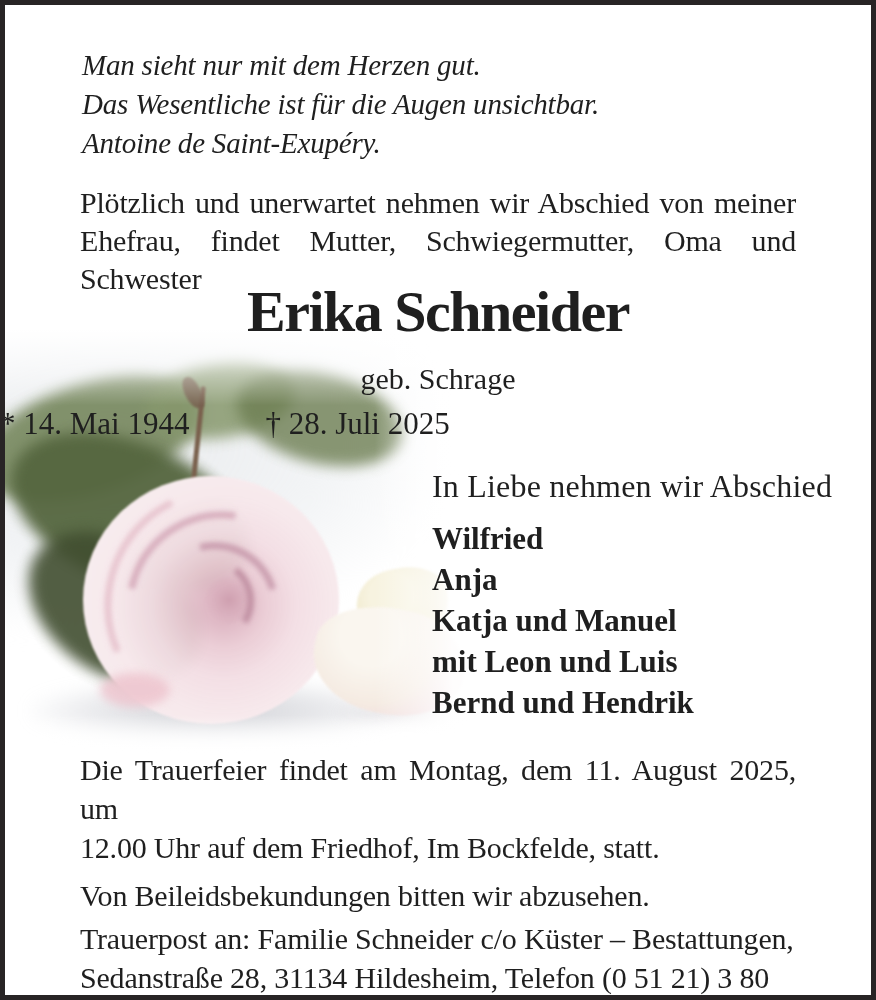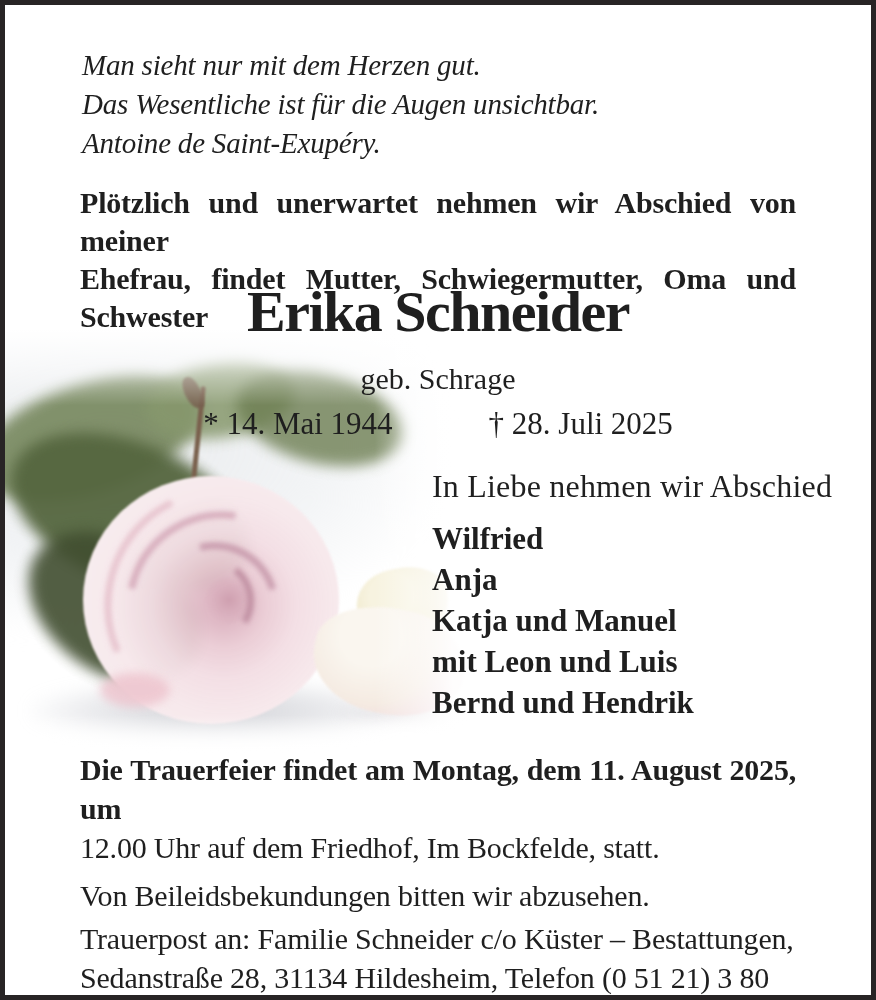--- a/index.html
+++ b/index.html
@@ -15,33 +15,33 @@
   .quote {
     position:absolute; left:82px; top:46px; z-index:2;
     font-style:italic; font-size:29px; line-height:39px; letter-spacing:-0.2px;
   }
   .quote-attr { text-align:left; }
 
   .intro {
     position:absolute; left:80px; right:80px; top:184px; z-index:2;
     font-size:30px; line-height:38px; letter-spacing:-0.2px;
   }
-  .jline { text-align:justify; text-align-last:justify;font-weight:bold; }
+  .jline { text-align:justify; text-align-last:justify; }
 
   .name {
     position:absolute; left:0; right:0; top:278px; z-index:2;
     text-align:center; font-weight:bold; font-size:58px; letter-spacing:-1.5px;
   }
   .maiden {
     position:absolute; left:0; right:0; top:362px; z-index:2;
     text-align:center; font-size:30px;
   }
   .dates {
     position:absolute; left:0; right:0; top:406px; z-index:2;
-    display:flex; justify-content:center; gap:96px; font-size:31px;
+    display:flex; justify-content:flex-start; gap:76px; font-size:31px;
   }
 
   .farewell { position:absolute; left:432px; top:468px; z-index:2; }
   .farewell-lead { font-size:32px; letter-spacing:0.2px; }
   .farewell-names { margin-top:13px; font-weight:bold; font-size:31px; line-height:41px; }
 
   .service {
     position:absolute; left:80px; right:80px; top:750px; z-index:2;
     font-size:30px; line-height:39px; letter-spacing:-0.2px;
   }

